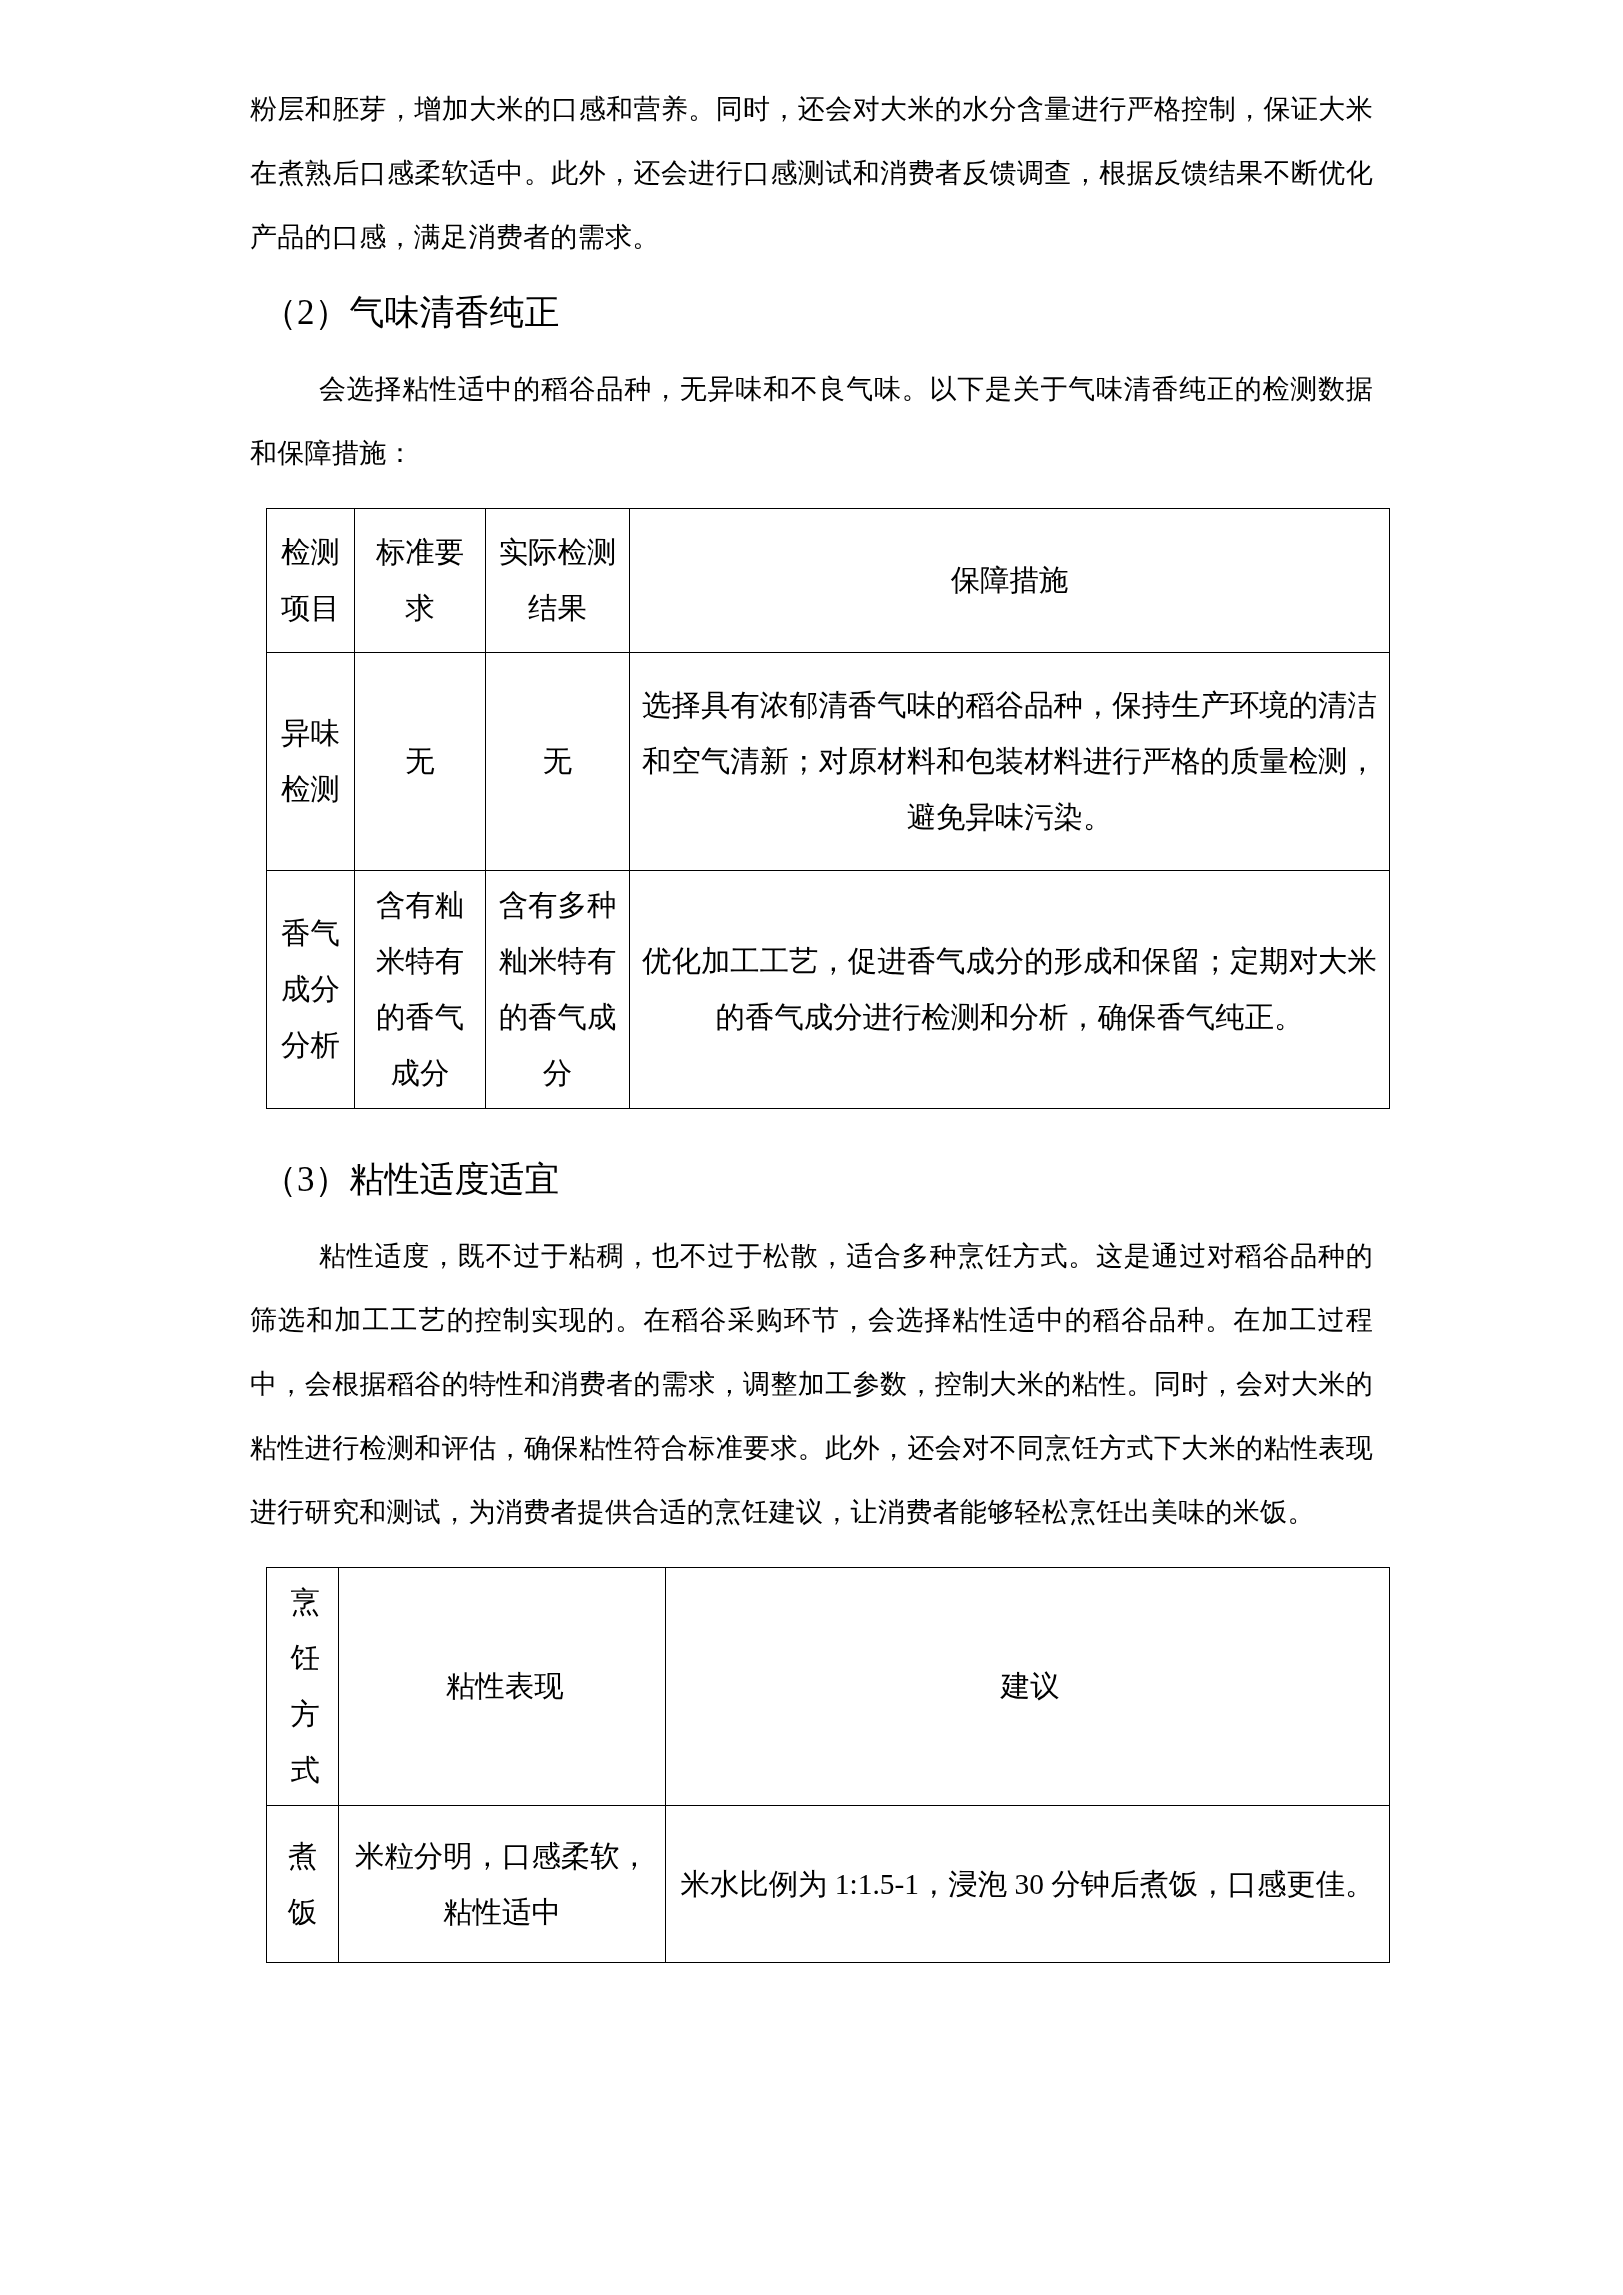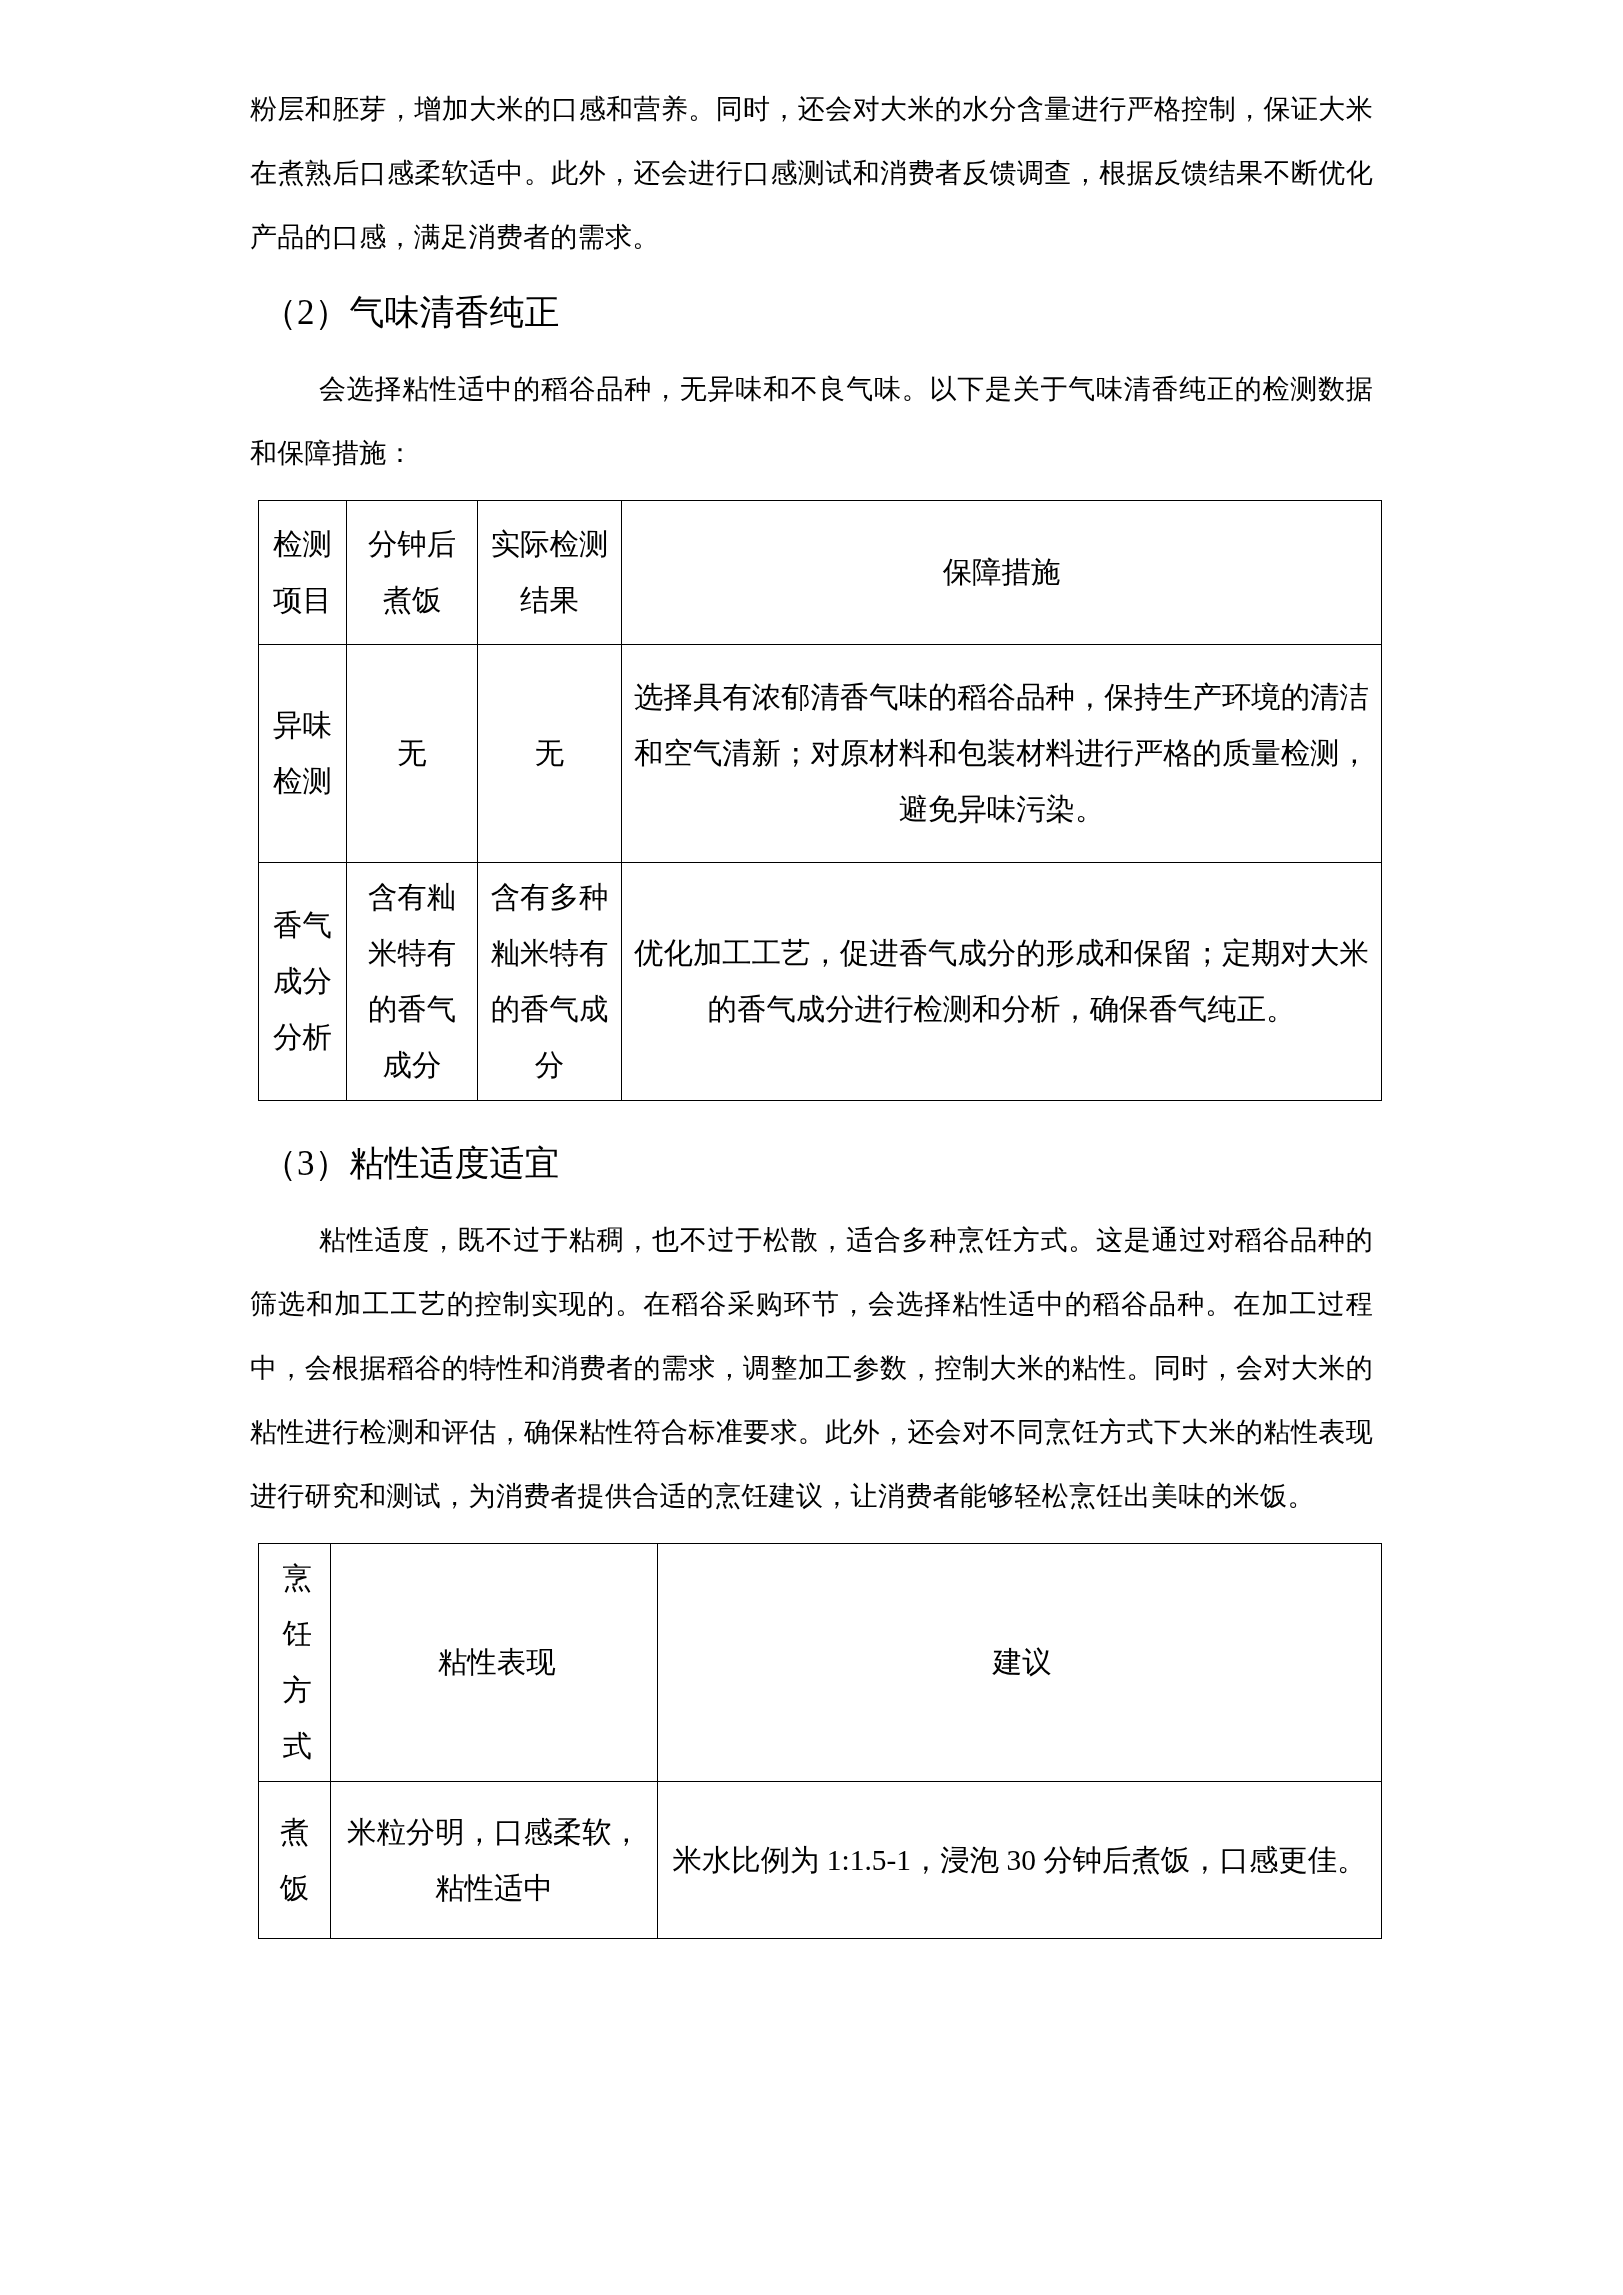--- a/index.html
+++ b/index.html
@@ -44,21 +44,21 @@
     text-indent: 0;
   }
   .gap-sm { height: 6.5px; }
   .gap-md { height: 11.8px; }
 
   
   table.doc-table {
     border-collapse: collapse;
     width: 1123px;
     table-layout: fixed;
-    margin: 8px;
+    margin: 16px;
     border-radius: 11px;
   }
   table.doc-table td {
     border: 1.3px solid #000000;
     font-size: 29.4px;
     line-height: 56px;
     padding: 6.5px 6.5px;
     vertical-align: middle;
     text-align: center;
     word-break: break-all;
@@ -99,21 +99,21 @@
     <table class="doc-table t1">
       <colgroup>
         <col class="c1">
           <col class="c2">
           <col class="c3">
           <col class="c4">
       </colgroup>
       <tbody>
         <tr class="row-h1">
           <td>检测项目</td>
-          <td>分钟后煮饭</td>
+          <td>标准要求</td>
           <td>实际检测结果</td>
           <td class="cell-wide">保障措施</td>
         </tr>
         <tr class="row-d2">
           <td>异味检测</td>
           <td>无</td>
           <td>无</td>
           <td class="cell-wide">选择具有浓郁清香气味的稻谷品种，保持生产环境的清洁和空气清新；对原材料和包装材料进行严格的质量检测，避免异味污染。</td>
         </tr>
         <tr class="row-d3">

